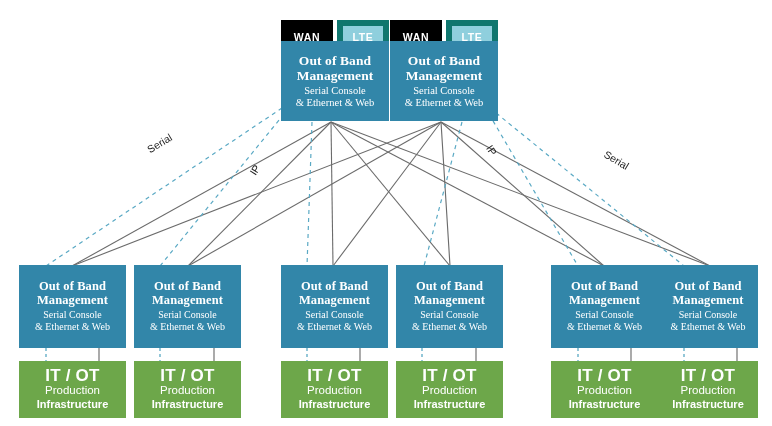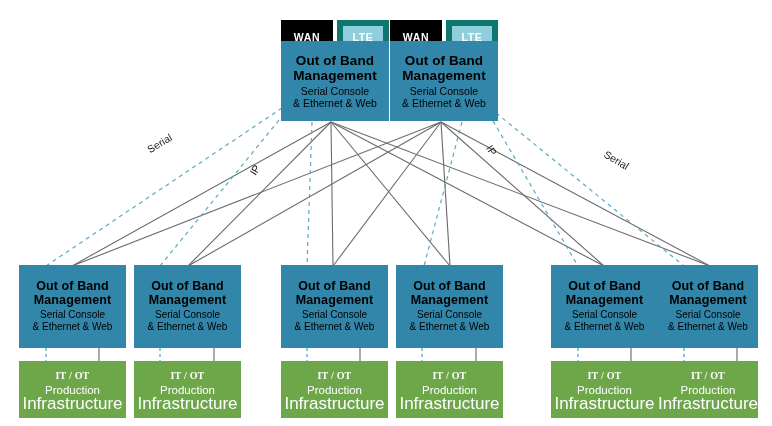--- a/index.html
+++ b/index.html
@@ -11,21 +11,21 @@
     position:relative;
   }
   #stage{position:absolute;left:0;top:0;width:772px;height:426px;}
   #wires{position:absolute;left:0;top:0;width:772px;height:426px;}
 
   .oob{
     position:absolute;
     background:#3286a9;
     box-sizing:border-box;
     display:flex;flex-direction:column;align-items:center;justify-content:center;
-    color:#000000;text-align:left;
+    color:#ffffff;text-align:left;font-family:Liberation Serif, serif;
   }
   .oob .t1{font-size:12.5px;font-weight:bold;line-height:13.5px;letter-spacing:.1px;}
   .oob .t2{font-size:10px;font-weight:normal;line-height:12px;margin-top:2px;}
   .oob .t3{font-size:10px;font-weight:normal;line-height:12px;}
 
   .top-oob .t1{font-size:13.5px;line-height:15px;}
   .top-oob .t2,.top-oob .t3{font-size:10.5px;line-height:12.5px;}
 
   .pill-row{position:absolute;display:flex;gap:4px;}
   .pill{
@@ -37,23 +37,23 @@
   .pill.wan{background:#000000;color:#ffffff;}
   .pill.lte{background:#8fcfdd;color:#ffffff;border:6px solid #0f766e;}
 
   .prod{
     position:absolute;
     background:#6da74a;
     box-sizing:border-box;
     display:flex;flex-direction:column;align-items:center;justify-content:center;
     color:#ffffff;text-align:center;
   }
-  .prod .p1{font-size:10px;font-weight:bold;line-height:14px;letter-spacing:.2px;font-family:Liberation Serif, serif;}
+  .prod .p1{font-size:17px;font-weight:bold;line-height:14px;letter-spacing:.2px;}
   .prod .p2{font-size:11.5px;font-weight:normal;line-height:14px;}
-  .prod .p3{font-size:17px;font-weight:normal;line-height:14px;}
+  .prod .p3{font-size:11px;font-weight:bold;line-height:14px;}
 
   .edge-label{
     position:absolute;
     font-size:10.5px;
     color:#1b1b1b;
     font-weight:normal;
     white-space:nowrap;
   }
 </style>
 </head>

